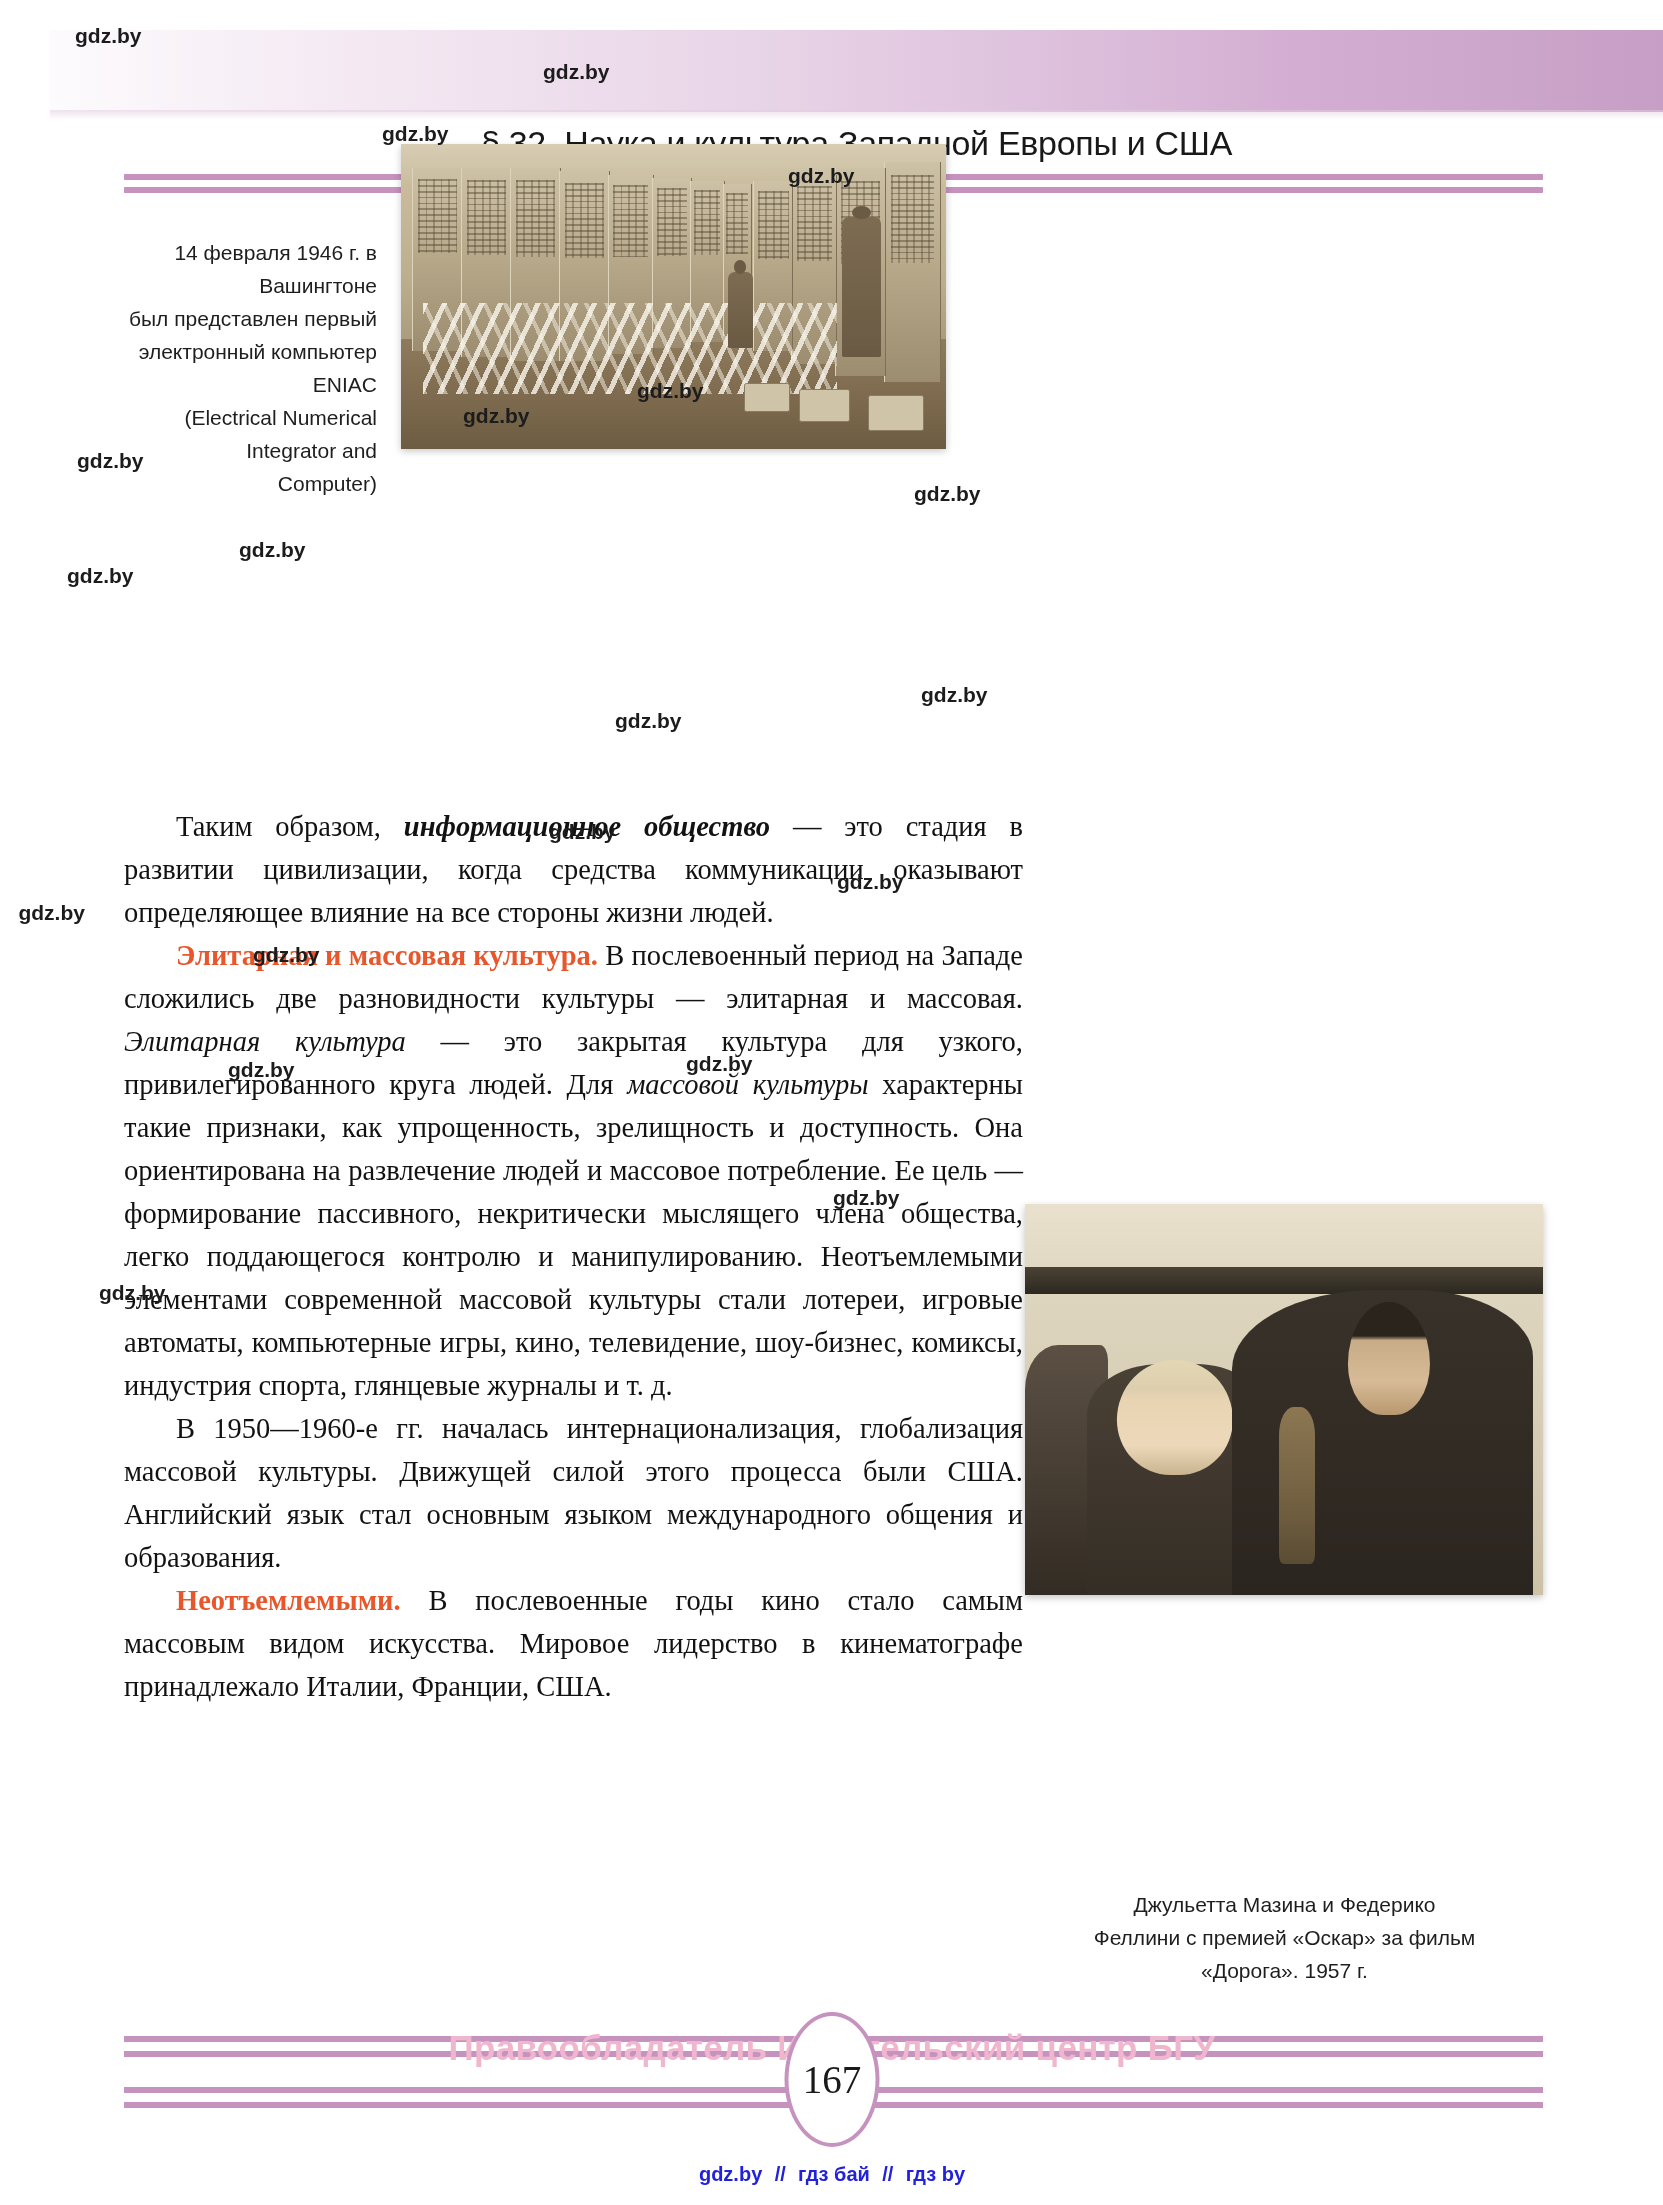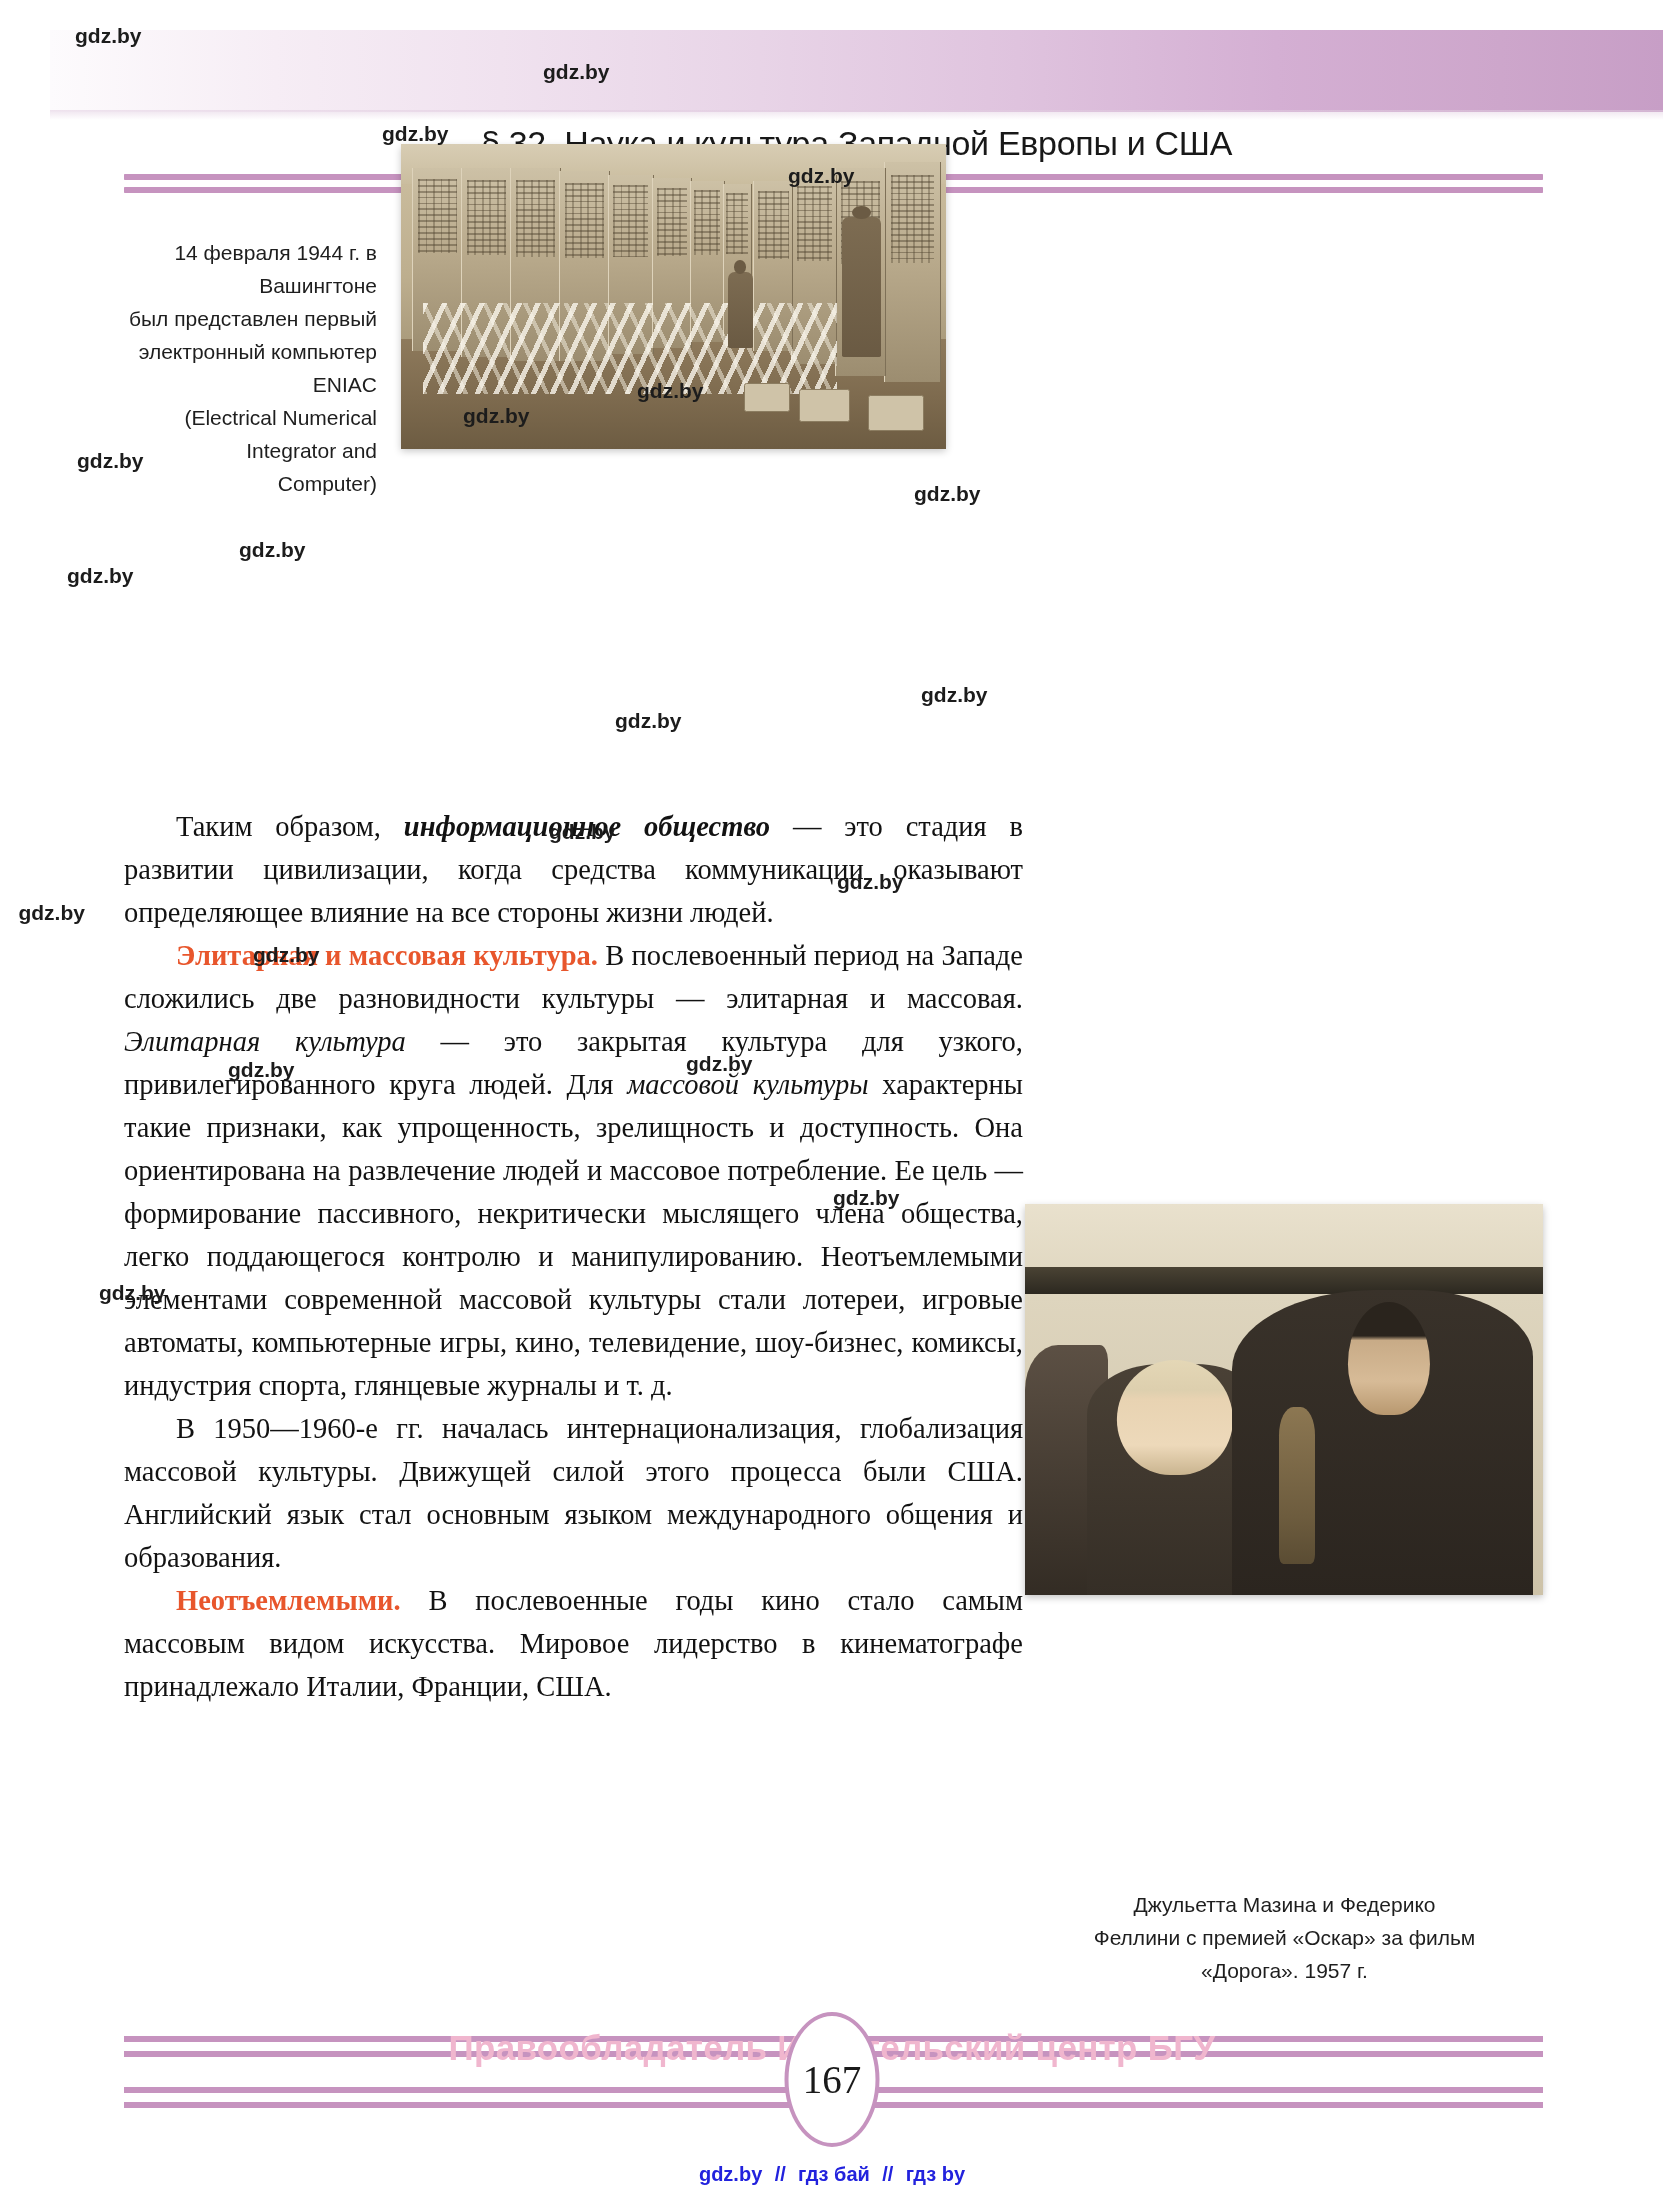--- a/index.html
+++ b/index.html
@@ -366,21 +366,21 @@
     <div class="en-person" style="left:60%;top:42%;width:4.5%;height:25%;"></div>
     <div class="en-person" style="right:12%;top:24%;width:7%;height:46%;"></div>
 
     <div class="en-cart" style="left:63%;bottom:12%;width:8%;height:9%;"></div>
     <div class="en-cart" style="left:73%;bottom:9%;width:9%;height:10%;"></div>
     <div class="en-cart" style="right:4%;bottom:6%;width:10%;height:11%;"></div>
   </div>
 </div>
 
 <div class="eniac-caption">
-  <div>14 февраля 1944 г. в Вашингтоне</div>
+  <div>14 февраля 1946 г. в Вашингтоне</div>
   <div>был представлен первый</div>
   <div>электронный компьютер ENIAC</div>
   <div>(Electrical Numerical Integrator and</div>
   <div>Computer)</div>
 </div>
 
 <div class="fellini-figure">
   <div class="fe-bg">
     <div class="fe-rail"></div>
     <div class="fe-shadow-left"></div>

